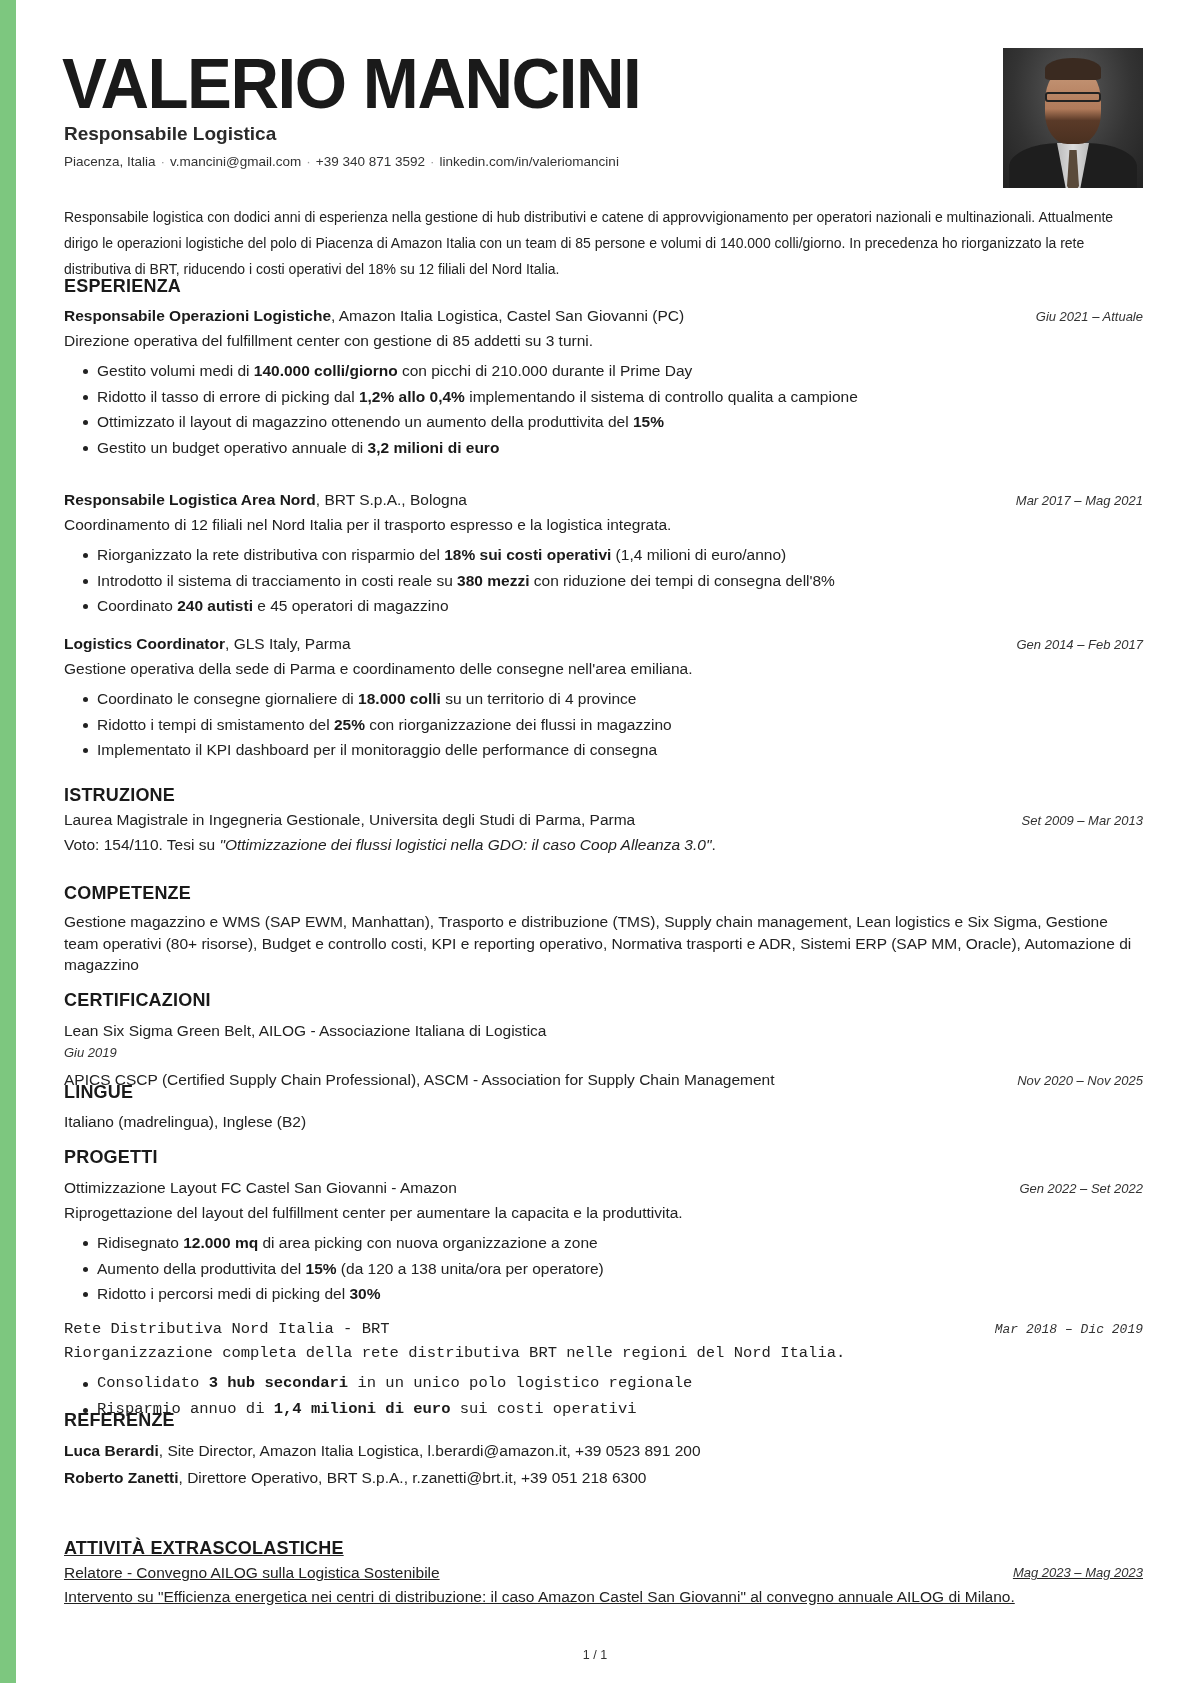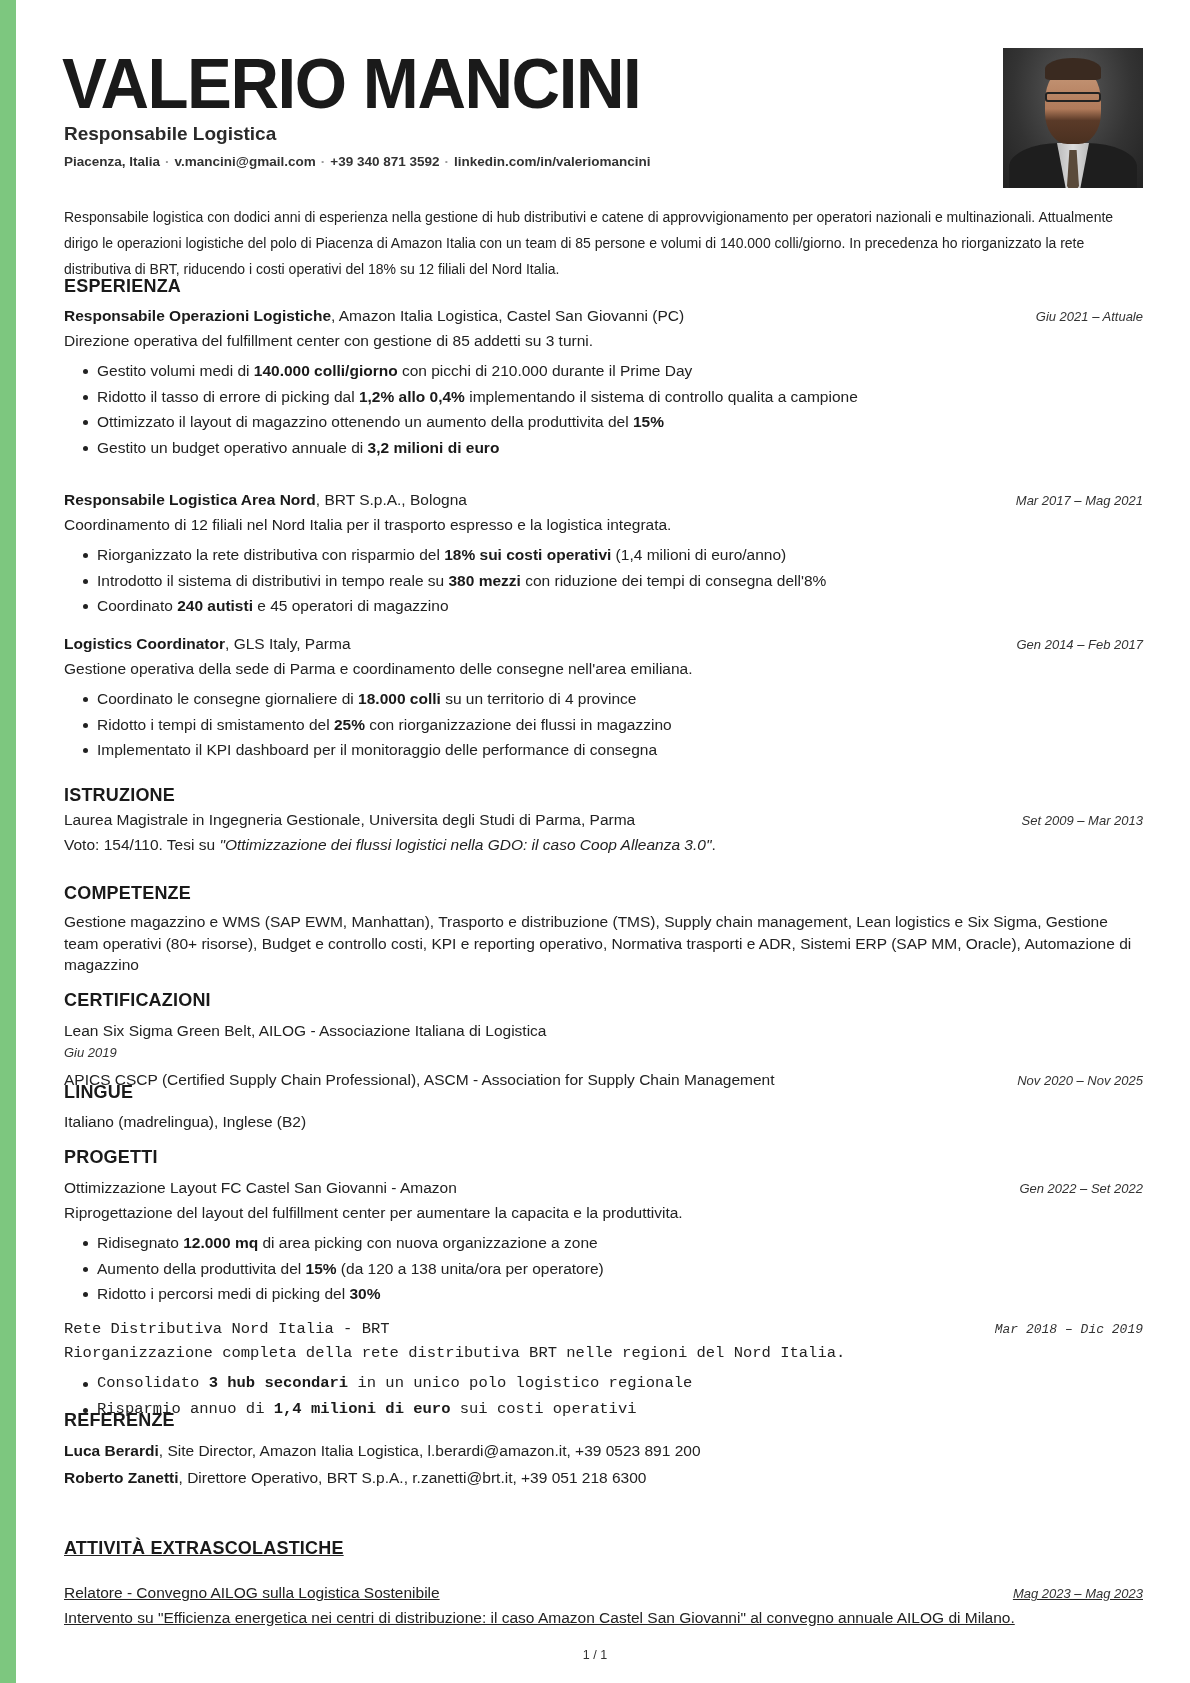--- a/index.html
+++ b/index.html
@@ -25,21 +25,21 @@
     font-size: 70px; line-height: 76px; font-weight: 700;
     letter-spacing: -1.5px; color: #1a1a1a;
     transform: scaleX(0.96); transform-origin: left top;
   }
   .job-title {
     position: absolute; left: 0; top: 122px;
     font-size: 19px; line-height: 24px; font-weight: 700; color: #2a2a2a;
   }
   .contact {
     position: absolute; left: 0; top: 153px;
-    font-size: 13.5px; line-height: 18px; color: #333; font-weight: bold;
+    font-size: 13.5px; line-height: 18px; color: #333;
   }
   .contact .sep { color: #999; padding: 0 5px; }
   .photo {
     position: absolute; left: 939px; top: 48px; width: 140px; height: 140px;
     background: radial-gradient(ellipse at 50% 30%, #5a5a5a 0%, #333 60%, #222 100%);
     overflow: hidden;
   }
   .photo .face {
     position: absolute; left: 42px; top: 18px; width: 56px; height: 78px;
     border-radius: 45% 45% 40% 40%;
@@ -146,21 +146,21 @@
   </div>
 
   <div class="section" style="top:489px;">
     <div class="entry-head">
       <span><b>Responsabile Logistica Area Nord</b><span>, BRT S.p.A., Bologna</span></span>
       <span class="date">Mar 2017 – Mag 2021</span>
     </div>
     <div class="desc">Coordinamento di 12 filiali nel Nord Italia per il trasporto espresso e la logistica integrata.</div>
     <ul class="bullets">
       <li><span>Riorganizzato la rete distributiva con risparmio del </span><b>18% sui costi operativi</b><span> (1,4 milioni di euro/anno)</span></li>
-      <li><span>Introdotto il sistema di distributivi in tempo reale su </span><b>380 mezzi</b><span> con riduzione dei tempi di consegna dell'8%</span></li>
+      <li><span>Introdotto il sistema di tracciamento in costi reale su </span><b>380 mezzi</b><span> con riduzione dei tempi di consegna dell'8%</span></li>
       <li><span>Coordinato </span><b>240 autisti</b><span> e 45 operatori di magazzino</span></li>
     </ul>
   </div>
 
   <div class="section" style="top:633px;">
     <div class="entry-head">
       <span><b>Logistics Coordinator</b><span>, GLS Italy, Parma</span></span>
       <span class="date">Gen 2014 – Feb 2017</span>
     </div>
     <div class="desc">Gestione operativa della sede di Parma e coordinamento delle consegne nell'area emiliana.</div>
@@ -229,21 +229,21 @@
   </div>
 
   <div class="section" style="top:1409px;">
     <div class="section-title">REFERENZE</div>
     <div style="margin-top:9px;"><b>Luca Berardi</b><span>, Site Director, Amazon Italia Logistica, l.berardi@amazon.it, +39 0523 891 200</span></div>
     <div style="margin-top:5px;"><b>Roberto Zanetti</b><span>, Direttore Operativo, BRT S.p.A., r.zanetti@brt.it, +39 051 218 6300</span></div>
   </div>
 
   <div class="section" style="top:1537px;text-decoration:underline;">
     <div class="section-title">ATTIVITÀ EXTRASCOLASTICHE</div>
-    <div class="entry-head" style="margin-top:23px;">
+    <div class="entry-head" style="margin-top:3px;align-items:center;">
       <span>Relatore - Convegno AILOG sulla Logistica Sostenibile</span>
       <span class="date">Mag 2023 – Mag 2023</span>
     </div>
     <div class="desc">Intervento su "Efficienza energetica nei centri di distribuzione: il caso Amazon Castel San Giovanni" al convegno annuale AILOG di Milano.</div>
   </div>
 
 </div>
 
 <div class="footer">1 / 1</div>
 

